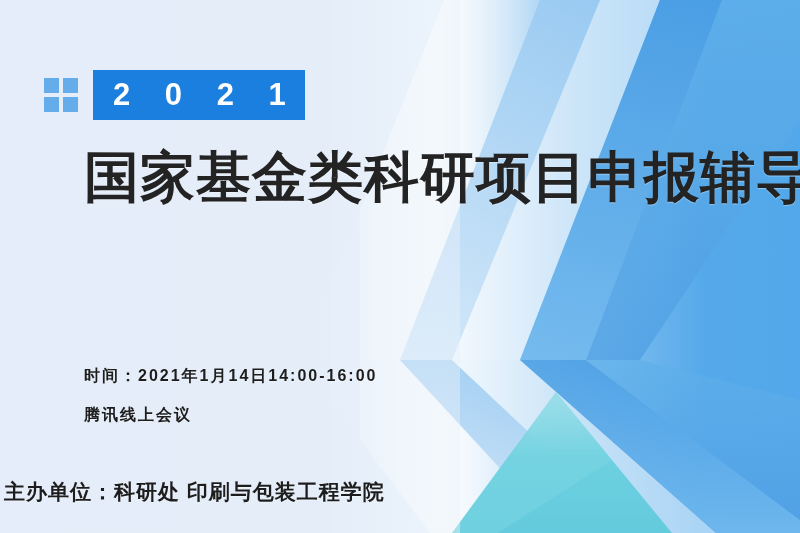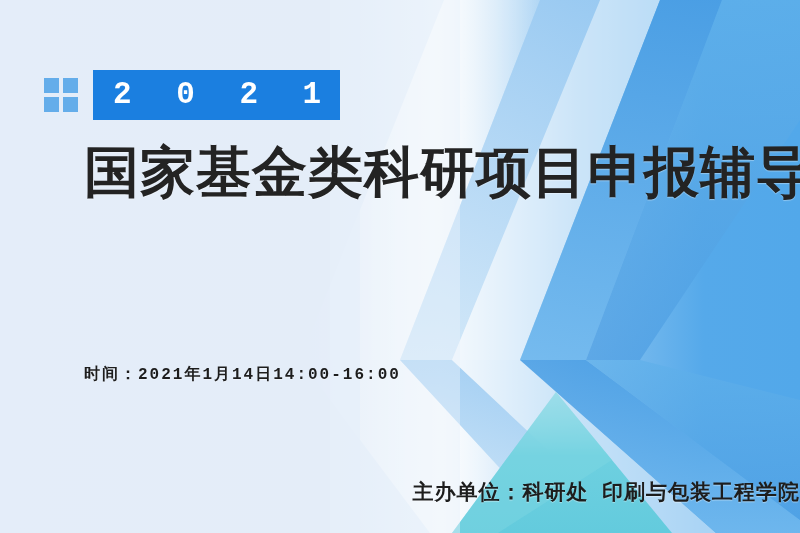--- a/index.html
+++ b/index.html
@@ -6,21 +6,21 @@
   html, body {
     margin: 0;
     padding: 0;
     background: #ffffff;
   }
   #poster {
     position: relative;
     width: 800px;
     height: 533px;
     overflow: hidden;
-    font-family: Liberation Mono, monospace;
+    font-family: Liberation Sans, sans-serif;
     background: #e5e5e5;
   }
   .bg-layer {
     position: absolute;
     inset: 0;
     width: 100%;
     height: 100%;
     display: block;
   }
   
@@ -86,21 +86,21 @@
     letter-spacing: 2px;
     white-space: nowrap;
     text-shadow: 0 1px 1px rgba(255,255,255,0.4);
   }
   
   .organizer {
     position: absolute;
     left: 4px;
     right: 0;
     top: 478px;
-    text-align: right;
+    text-align: left;
     z-index: 5;
     color: #1d1d1d;
     font-size: 21px;
     font-weight: bold;
     letter-spacing: 1px;
     white-space: nowrap;
     text-shadow: 0 1px 1px rgba(255,255,255,0.4);
   }
 </style>
 </head>
@@ -176,17 +176,18 @@
     </span>
     <span class="year-badge">2 0 2 1</span>
   </div>
 
   <div class="title-block">
     <div class="title-line">国家基金类科研项目申报辅导</div>
   </div>
 
   <div class="meta-block">
     <div class="meta-line">时间：2021年1月14日14:00-16:00</div>
+    <div class="meta-line">腾讯线上会议</div>
   </div>
 
   <div class="organizer">主办单位：科研处 印刷与包装工程学院</div>
 
 </div>
 
 </body></html>

